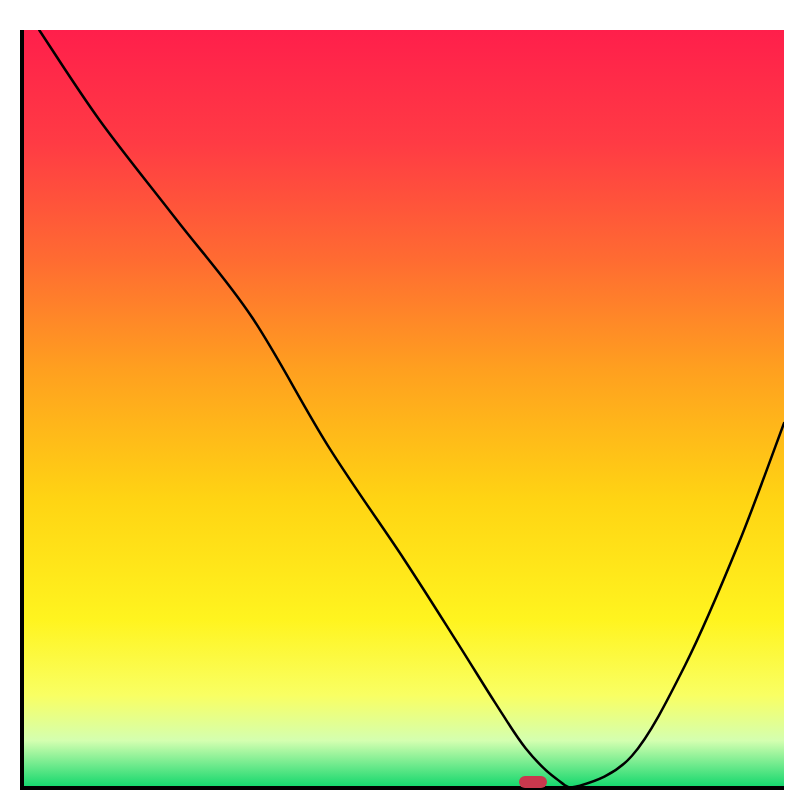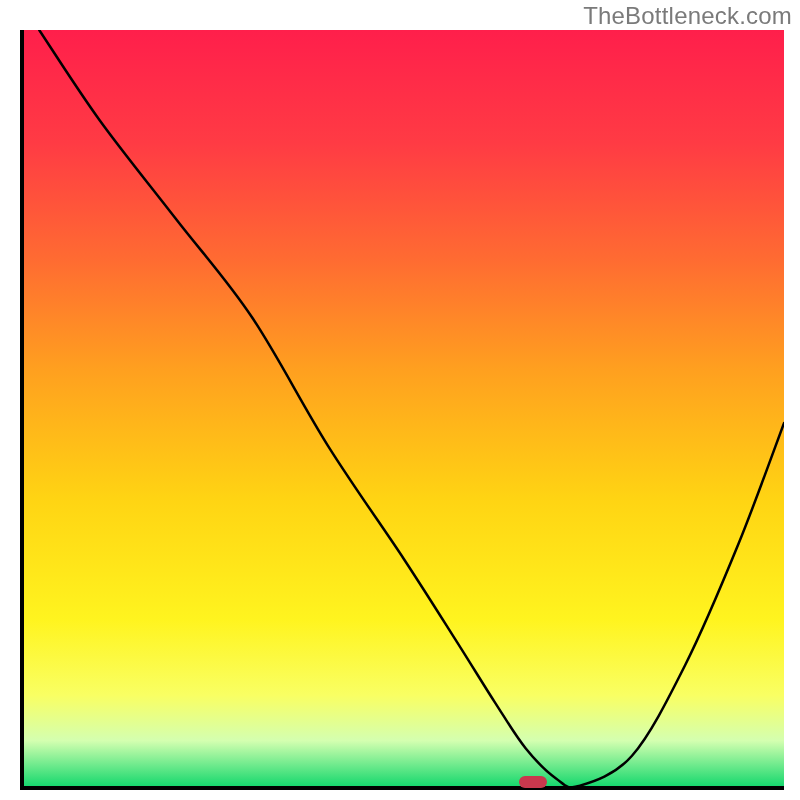--- a/index.html
+++ b/index.html
@@ -50,21 +50,20 @@
     width: 28px;
     height: 12px;
     transform: translate(-50%, -50%);
   }
 </style>
 </head>
 <body>
 
 <div class="stage">
 
-  <div class="watermark">TheBottleneck.com</div>
 
   <div class="plot">
 
     <svg class="gradient" viewBox="0 0 760 756" preserveAspectRatio="none">
       <defs>
         <linearGradient id="bg" x1="0" y1="0" x2="0" y2="1">
             <stop offset="0%" stop-color="#ff1f4b"></stop>
             <stop offset="15%" stop-color="#ff3b44"></stop>
             <stop offset="30%" stop-color="#ff6a32"></stop>
             <stop offset="45%" stop-color="#ffa01f"></stop>

